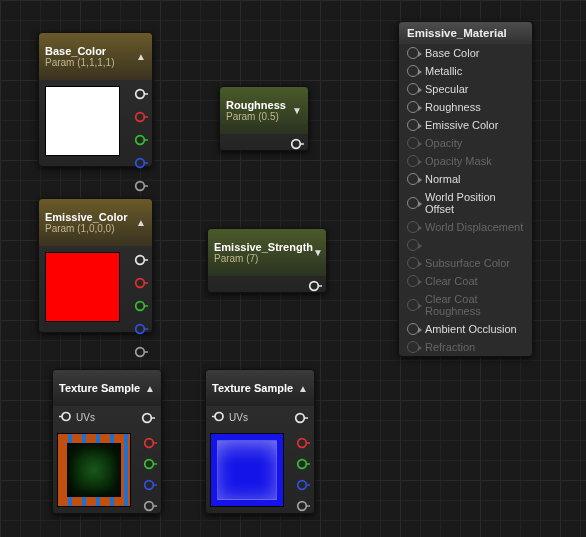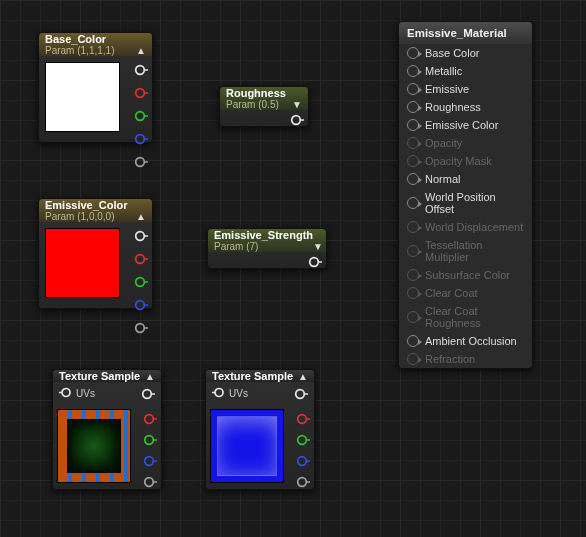--- a/index.html
+++ b/index.html
@@ -19,22 +19,22 @@
     overflow: hidden;
   }
   .node {
     position: absolute;
     background: linear-gradient(#2f2f2f, #242424);
     border: 1px solid #111;
     border-radius: 4px;
     box-shadow: 0 2px 6px rgba(0,0,0,0.7);
   }
   .node-header {
-    display: flex; align-items: flex-end; justify-content: space-between;
-    padding: 0 6px;
+    display: flex; align-items: center; justify-content: space-between;
+    padding: 12px 6px;
     border-top-left-radius: 4px; border-top-right-radius: 4px;
     background: linear-gradient(#6a5a2a, #3a3320);
   }
   .node-header.green { background: linear-gradient(#4a5a2a, #2a3320); }
   .node-header.dark  { background: linear-gradient(#3a3a3a, #222); }
   .node-header .titlewrap { display:flex; flex-direction:column; line-height:1.1; }
   .node-title { font-weight:600; color:#fff; font-size:11px; }
   .node-sub  { color:#bfb989; font-size:10px; }
   .chev { color:#ddd; font-size:10px; cursor:pointer; }
   .node-body { position:relative; padding:6px; }
@@ -354,21 +354,21 @@
       <div class="result-row on">
         <span class="rpin"></span>
         <span>Base Color</span>
       </div>
       <div class="result-row on">
         <span class="rpin"></span>
         <span>Metallic</span>
       </div>
       <div class="result-row on">
         <span class="rpin"></span>
-        <span>Emissive</span>
+        <span>Specular</span>
       </div>
       <div class="result-row on">
         <span class="rpin"></span>
         <span>Roughness</span>
       </div>
       <div class="result-row on">
         <span class="rpin"></span>
         <span>Emissive Color</span>
       </div>
       <div class="result-row dim">
@@ -386,21 +386,20 @@
       <div class="result-row on">
         <span class="rpin"></span>
         <span>World Position Offset</span>
       </div>
       <div class="result-row dim">
         <span class="rpin"></span>
         <span>World Displacement</span>
       </div>
       <div class="result-row dim">
         <span class="rpin"></span>
-        <span>Tessellation Multiplier</span>
       </div>
       <div class="result-row dim">
         <span class="rpin"></span>
         <span>Subsurface Color</span>
       </div>
       <div class="result-row dim">
         <span class="rpin"></span>
         <span>Clear Coat</span>
       </div>
       <div class="result-row dim">

